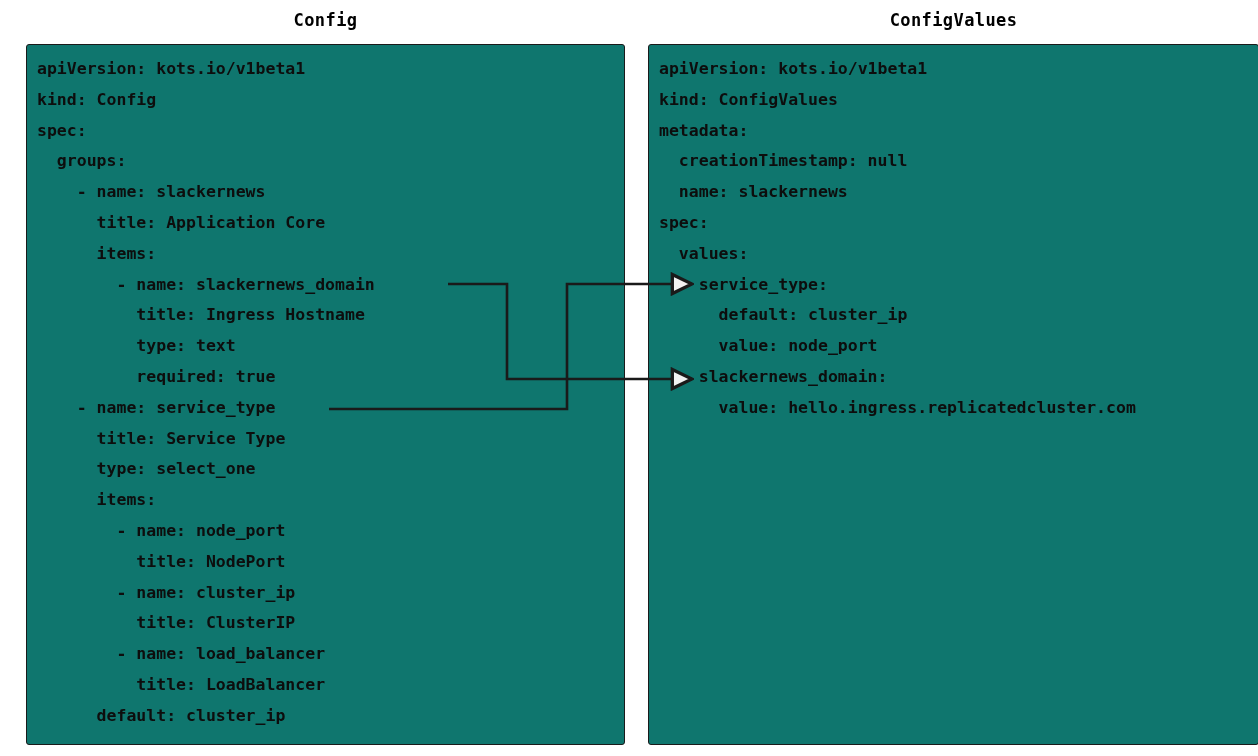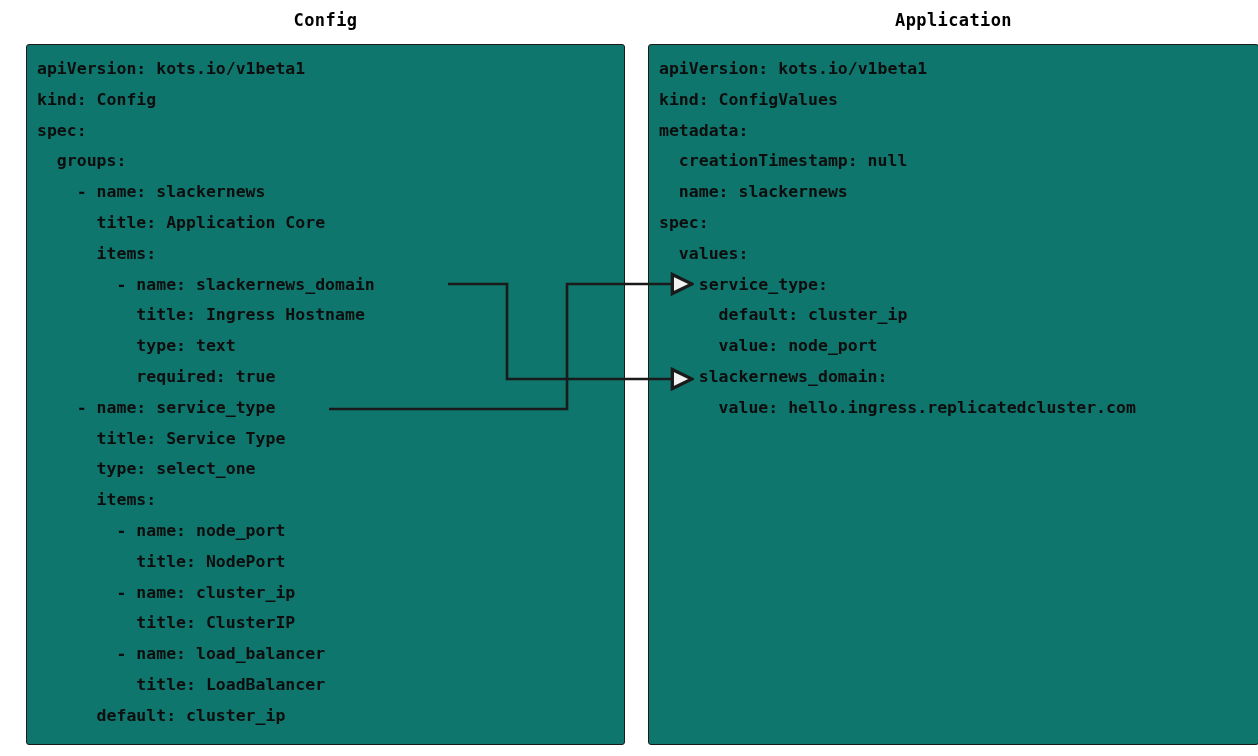--- a/index.html
+++ b/index.html
@@ -72,21 +72,21 @@
     pointer-events: none;
   }
 </style>
 </head>
 <body>
 
 <div class="stage">
 
   <div class="panel-title" id="title-config">Config</div>
 
-  <div class="panel-title" id="title-values">Application</div>
+  <div class="panel-title" id="title-values">ConfigValues</div>
 
   <div class="panel" id="panel-config">
     <pre class="code-block">apiVersion: kots.io/v1beta1
 kind: Config
 spec:
   groups:
     - name: slackernews
       title: Application Core
       items:
         - name: slackernews_domain

